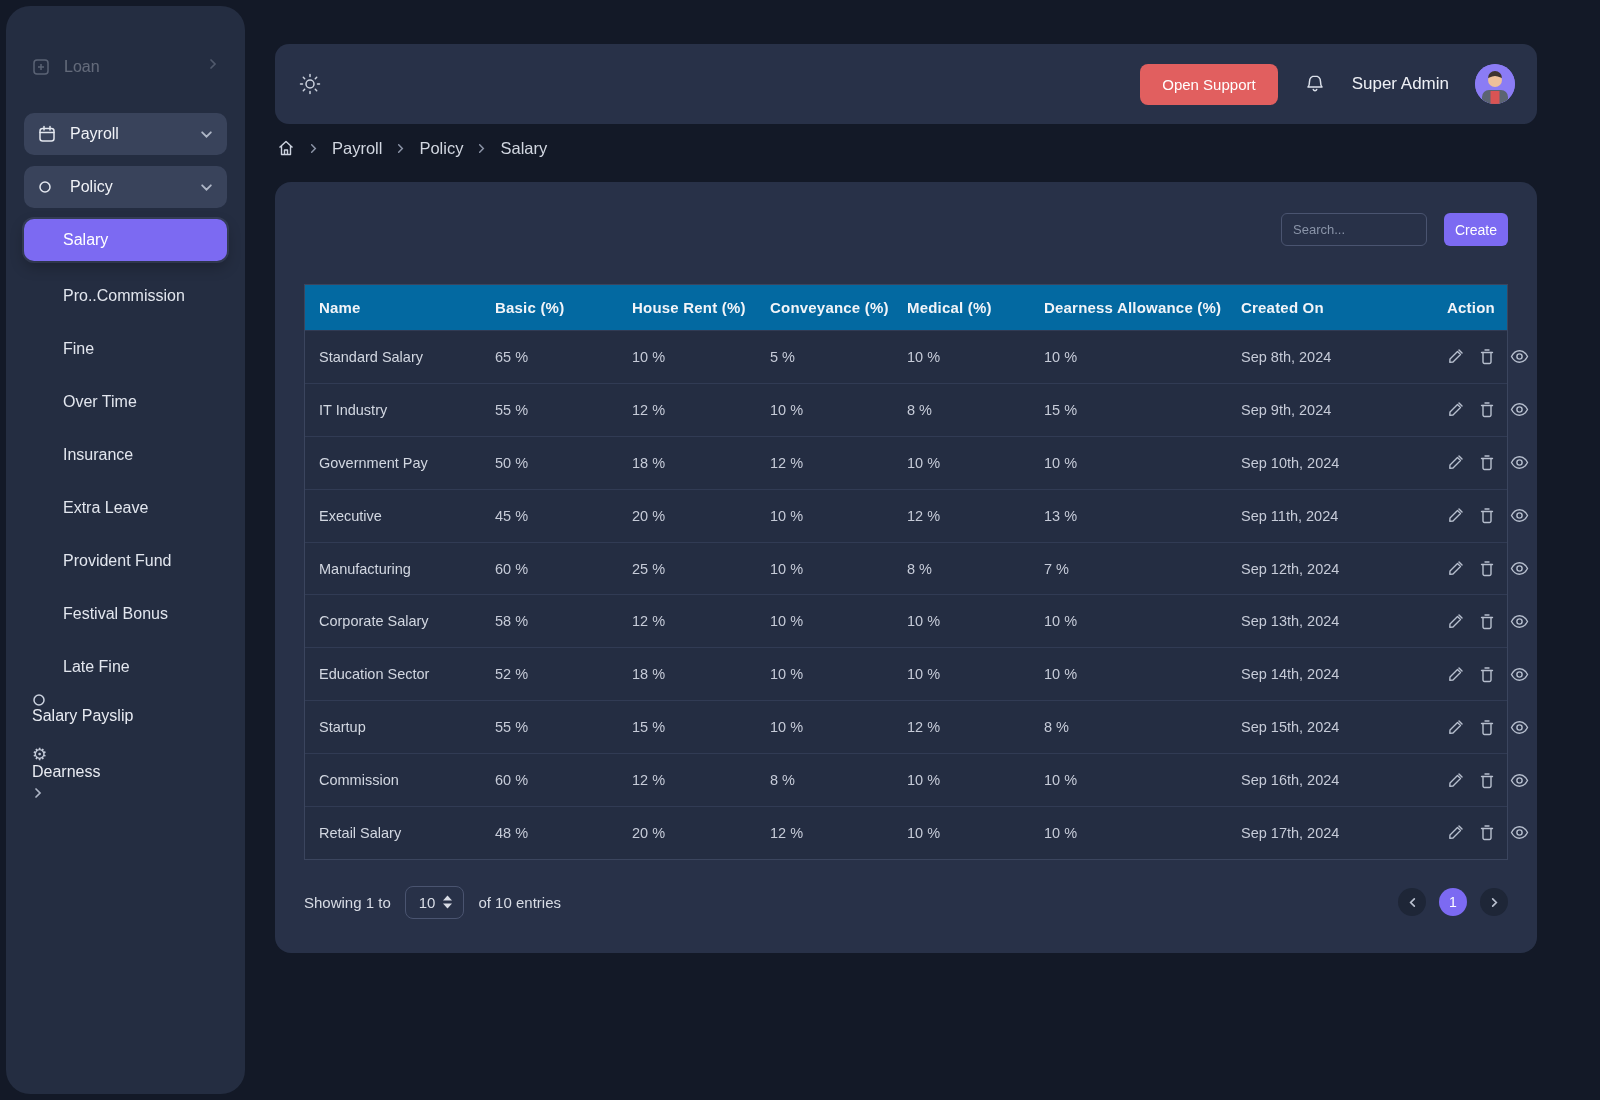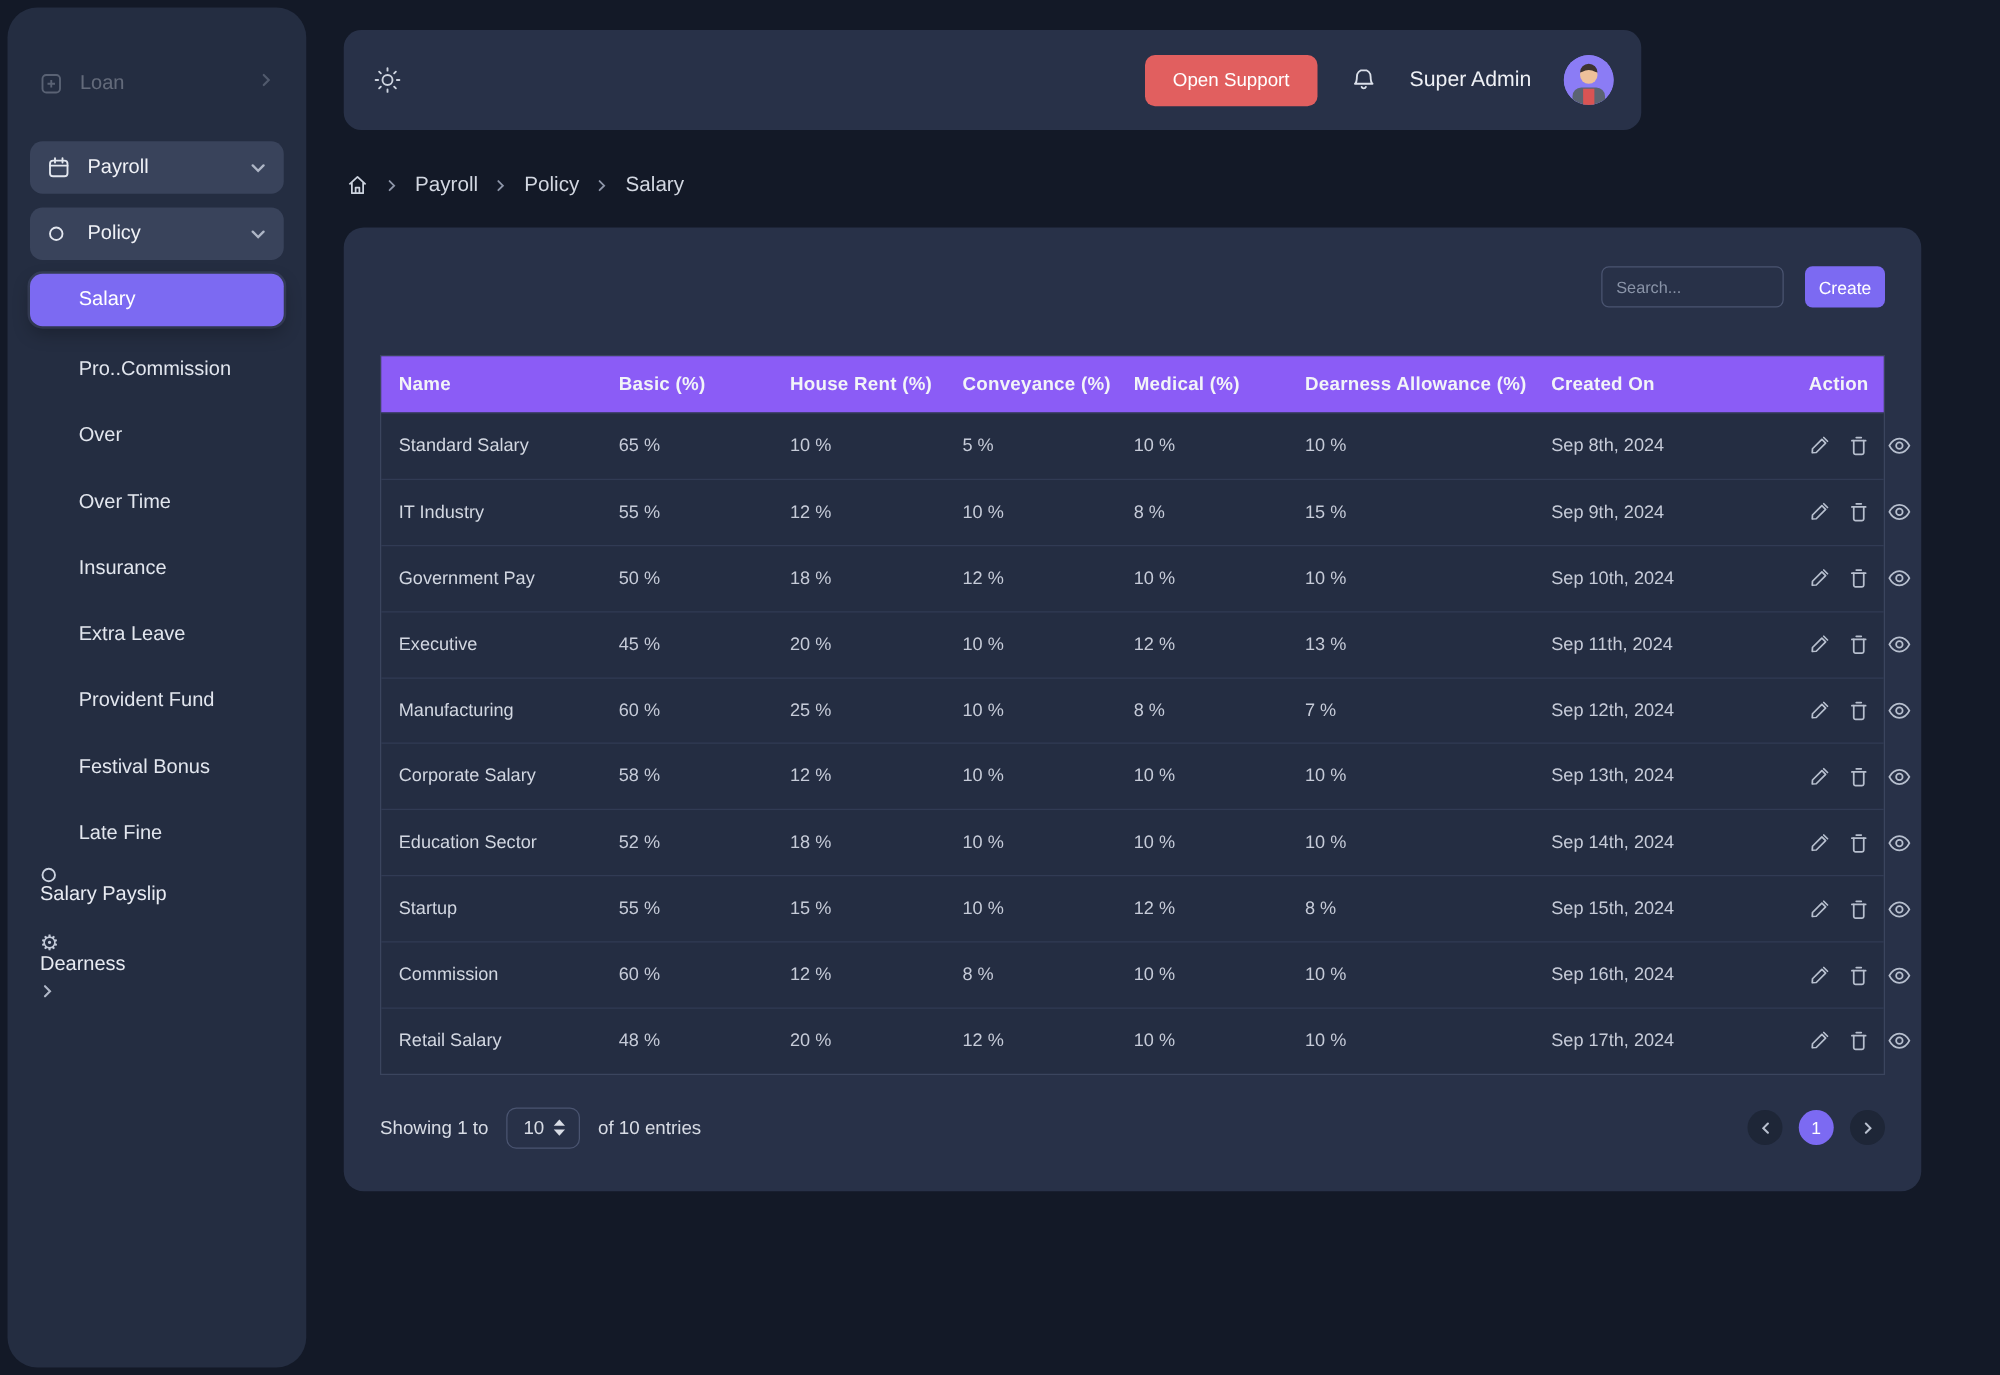--- a/index.html
+++ b/index.html
@@ -51,21 +51,21 @@
   }
   .sub-item.active {
     height:42px; margin-bottom:9px; background:#7c6af2; border-radius:10px;
     color:#ffffff; box-shadow:0 0 0 2px rgba(180,190,255,.12), 0 6px 14px rgba(0,0,0,.25);
   }
   .bottom-item { height:53px; padding:0 8px;flex-direction:column; }
   .gear-glyph { font-size:17px; line-height:1; color:#c3cad8; width:18px; margin-right:14px; }
 
   
   .topbar {
-    position:absolute; left:275px; top:24px; width:1038px; height:80px;
+    position:absolute; left:275px; top:44px; width:1262px; height:80px;
     background:#283148; border-radius:14px;
     display:flex; align-items:center; padding:0 22px 0 24px;
   }
   .theme-toggle { color:#cdd3df; cursor:pointer; }
   .topbar-right { margin-left:auto; display:flex; align-items:center; gap:26px; }
   .support-btn {
     background:#e15f5f; color:#fff; border:none; border-radius:8px;
     height:41px; padding:0 22px; font-size:15px; font-family:inherit; cursor:pointer;
   }
   .bell-btn { color:#dbe0ea; cursor:pointer; }
@@ -106,21 +106,21 @@
   .table {
     position:absolute; left:29px; top:102px; width:1204px;
     border:1px solid #3b455e; background:#242d42;
   }
   .tr {
     display:grid;
     grid-template-columns:176px 137px 138px 137px 137px 197px 206px 1fr;
     align-items:center; padding:0 14px;
   }
   .thead {
-    height:45px; background:#8b5cf6;
+    height:45px; background:#0369a1;
     font-weight:bold; font-size:15px; color:#f2f4f8; letter-spacing:.2px;
   }
   .thead .th-action { text-align:right; }
   .row {
     height:52.9px; border-top:1px solid #313b54;
     font-size:14.5px; color:#c6cbd8;
   }
   .row .cell-name { color:#d2d7e1; }
   .actions { display:flex; justify-content:flex-end; align-items:center; gap:15px; }
   .action-icon { color:#b7bfce; cursor:pointer; }
@@ -195,21 +195,21 @@
     </div>
 
     <ul class="policy-submenu">
         <li class="sub-item active">
     <span>Salary</span>
   </li>
         <li class="sub-item">
     <span>Pro..Commission</span>
   </li>
         <li class="sub-item">
-    <span>Over</span>
+    <span>Fine</span>
   </li>
         <li class="sub-item">
     <span>Over Time</span>
   </li>
         <li class="sub-item">
     <span>Insurance</span>
   </li>
         <li class="sub-item">
     <span>Extra Leave</span>
   </li>

